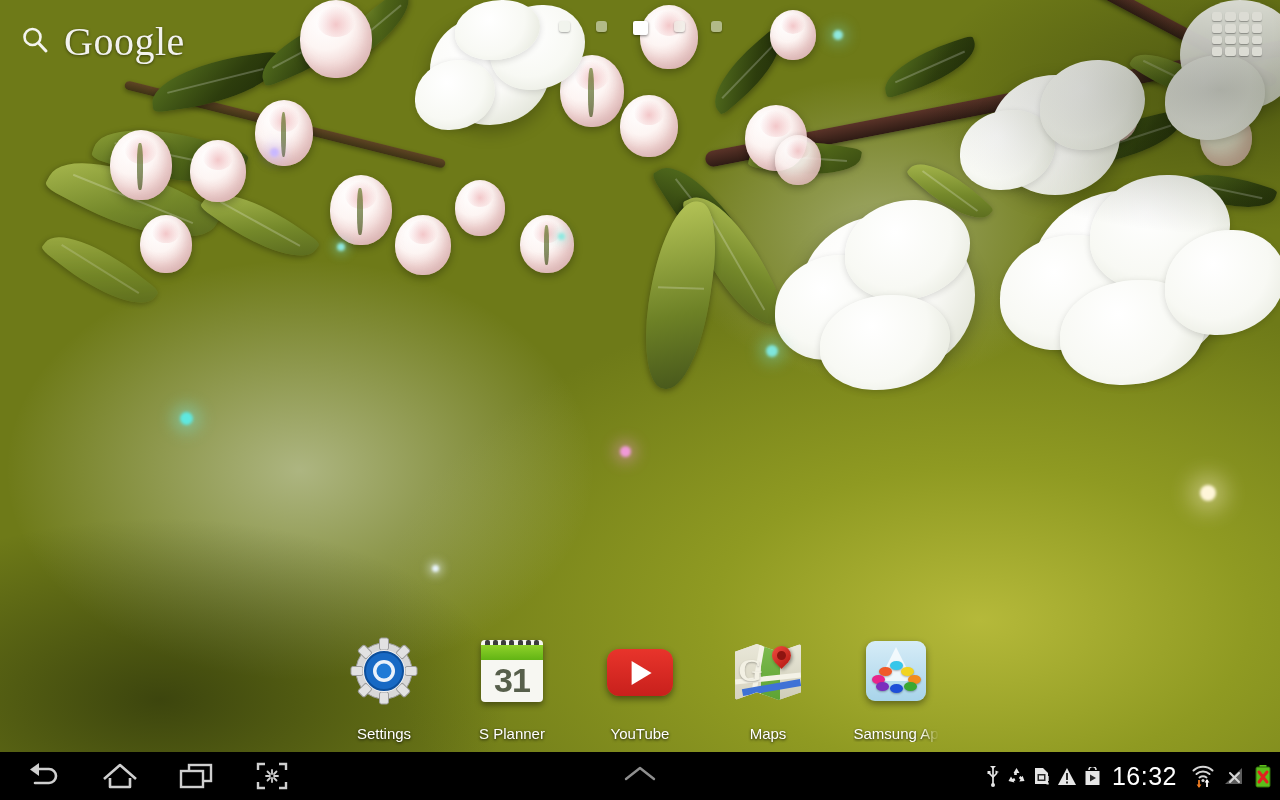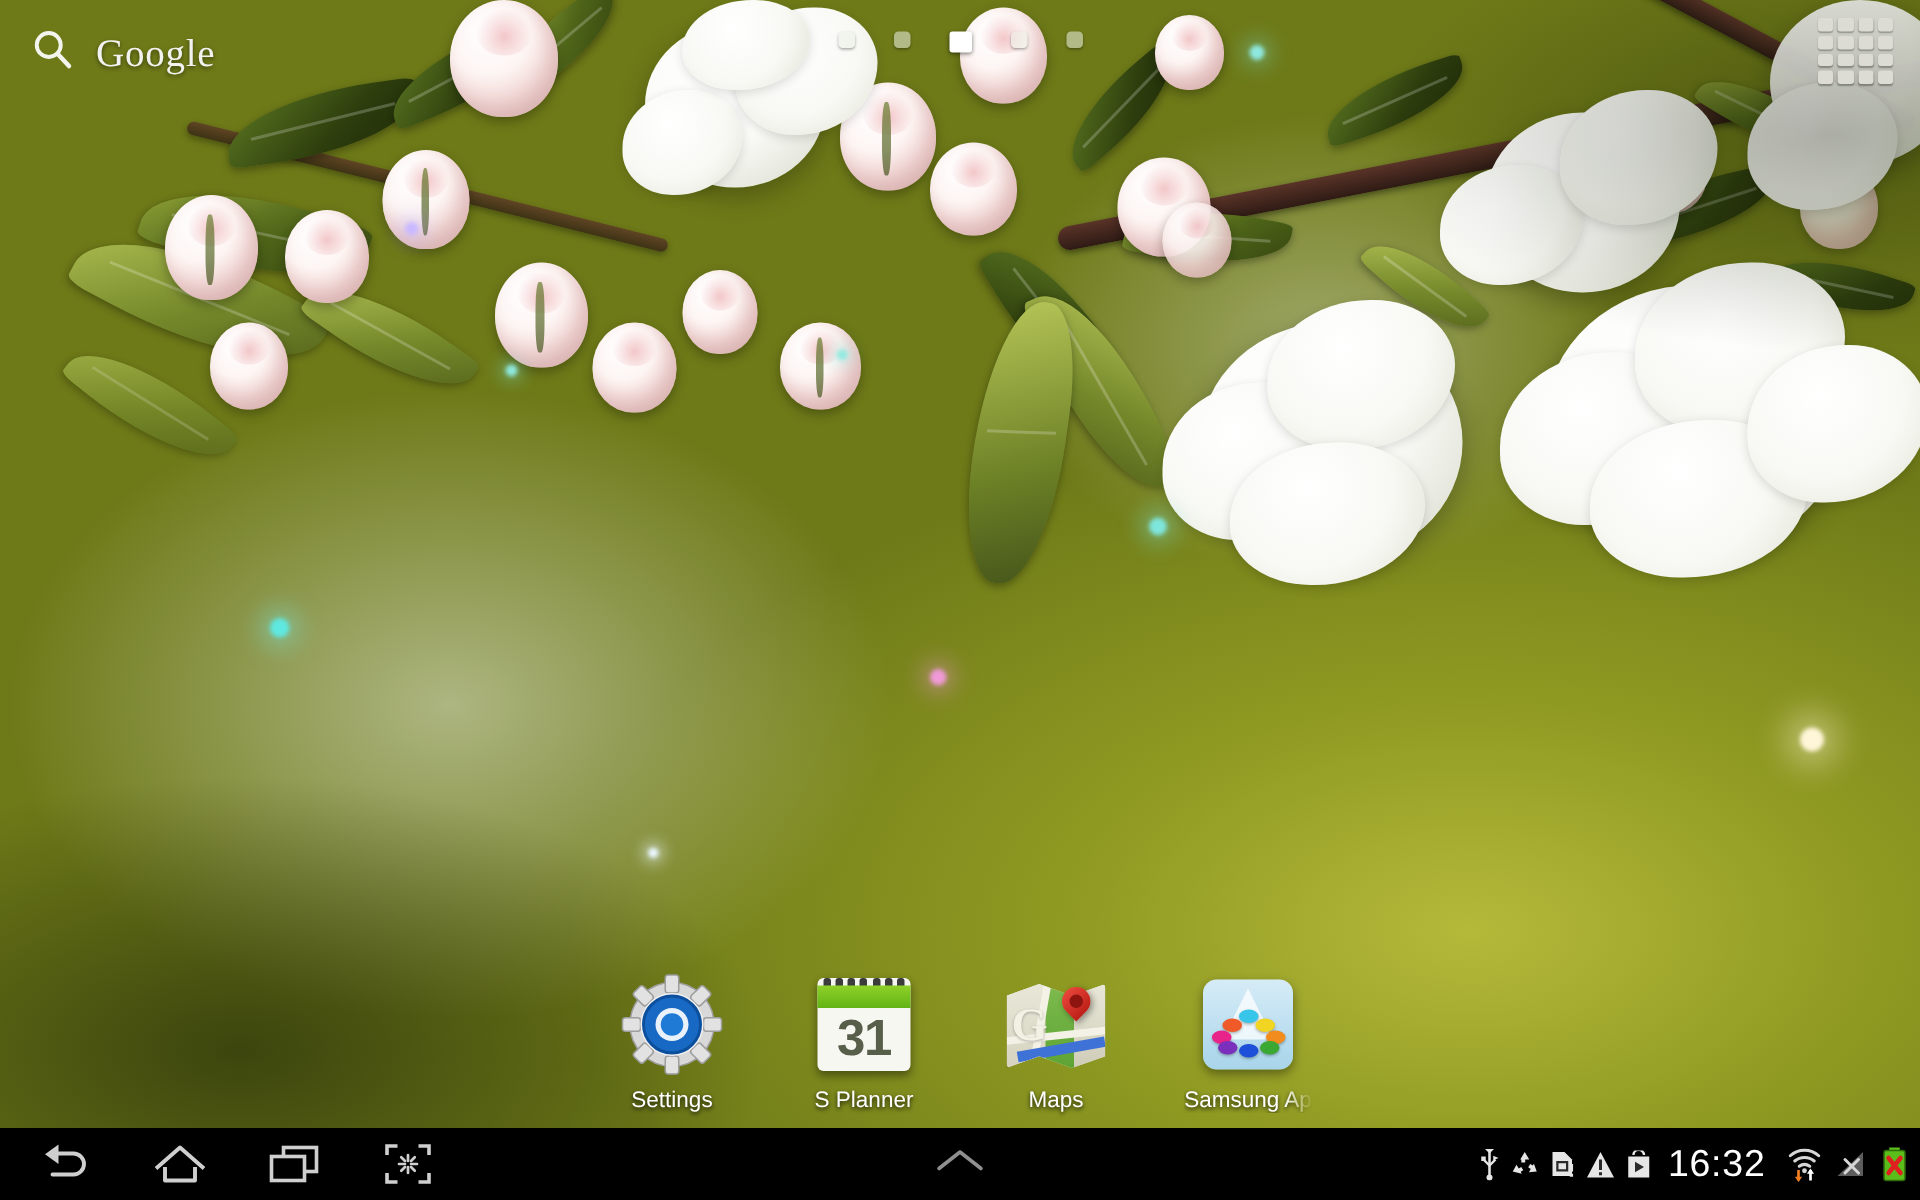--- a/index.html
+++ b/index.html
@@ -57,41 +57,41 @@
     background:radial-gradient(circle at 40% 32%, #ffffff 0%, #f8f9f4 55%, #dfe2d5 100%);
     box-shadow:0 2px 7px rgba(0,0,0,.14); }
 
   
   .bokeh{ position:absolute; border-radius:50%; filter:blur(1.5px); }
 
   
   #google-widget{ position:absolute; left:10px; top:12px; display:flex; align-items:center;
     gap:14px; padding:6px 10px; }
   #google-widget .glabel{ color:#f2f2ee; font-family:"Liberation Serif", serif;
-    font-size:26px; letter-spacing:.5px; text-shadow:0 1px 3px rgba(0,0,0,.5); }
+    font-size:40px; letter-spacing:.5px; text-shadow:0 1px 3px rgba(0,0,0,.5); }
 
   
   #page-dots{ position:absolute; left:0; right:0; top:21px; display:flex; justify-content:center;
     gap:26px; }
   #page-dots .dot{ width:11px; height:11px; border-radius:3px;
     background:rgba(235,238,230,.55); box-shadow:0 1px 2px rgba(0,0,0,.35); }
   #page-dots .dot.active{ width:15px; height:14px; border-radius:2px;
     background:#ffffff; box-shadow:0 1px 3px rgba(0,0,0,.5); }
 
   
   #apps-button{ position:absolute; right:8px; top:4px; width:70px; height:60px;
     display:grid; grid-template-columns:repeat(4,1fr); grid-template-rows:repeat(4,1fr);
     gap:3px; padding:8px 10px; }
   #apps-button i{ display:block; background:#dcdcd4; border-radius:2px;
     box-shadow:0 1px 1px rgba(0,0,0,.3); }
 
   
   #app-row{ position:absolute; left:0; right:0; bottom:58px; display:flex;
     justify-content:center; align-items:flex-end; gap:0; }
-  .app{ width:128px; display:flex; flex-direction:column; align-items:center; gap:8px;
+  .app{ width:128px; display:flex; flex-direction:column; align-items:center; gap:20px;
     cursor:pointer; }
   .app .iconbox{ width:68px; height:68px; position:relative; }
   .app .label{ color:#fff; font-size:15px; text-shadow:0 1px 3px rgba(0,0,0,.85);
     white-space:nowrap; }
   .app .label.truncated{
     -webkit-mask-image:linear-gradient(90deg,#000 78%,rgba(0,0,0,0) 100%);
     mask-image:linear-gradient(90deg,#000 78%,rgba(0,0,0,0) 100%); }
 
   
   .ic-planner{ width:62px; height:62px; margin:3px auto 0; position:relative;
@@ -398,20 +398,28 @@
               <i></i>
           </div>
           <div class="top"></div>
           <div class="num">31</div>
         </div>
       </div>
       <div class="label">S Planner</div>
     </div>
 
 
+    <div class="app">
+      <div class="iconbox">
+        <div class="ic-youtube">
+            <div class="play"></div>
+          </div>
+      </div>
+      <div class="label">YouTube</div>
+    </div>
 
     <div class="app">
       <div class="iconbox">
         <div class="ic-maps">
           <div class="sheet">
             <div class="g1"></div>
               <div class="g2"></div>
               <div class="g3"></div>
             <div class="road" style="left:0; top:58%; width:100%; height:5px; transform:rotate(-6deg);"></div>
             <div class="road" style="left:30%; top:0; width:5px; height:100%; transform:rotate(10deg);"></div>

